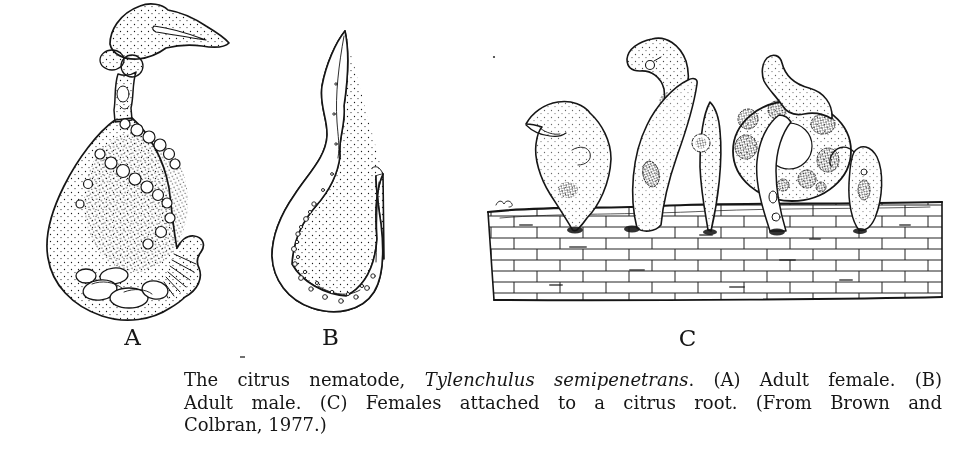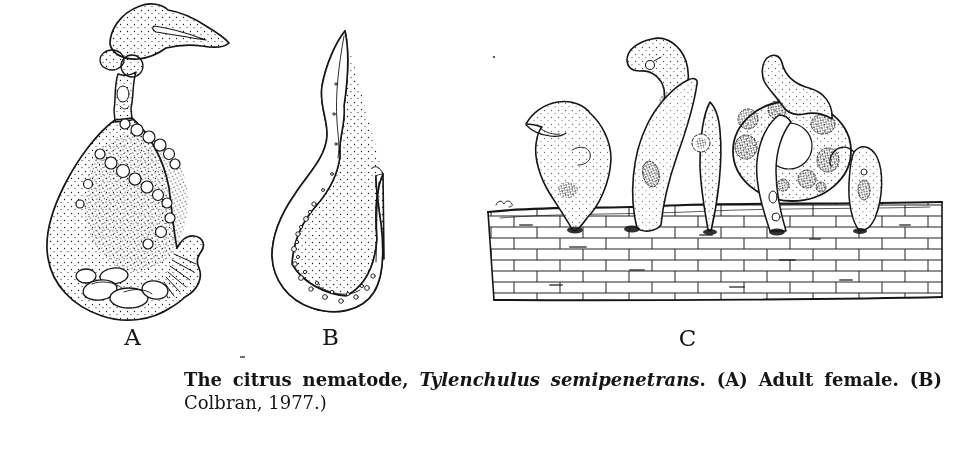--- a/index.html
+++ b/index.html
@@ -11,21 +11,21 @@
   .panel-label{
     position:absolute;transform:translateX(-50%);
     font-size:23px;letter-spacing:1px;color:#161616;
     font-family:"DejaVu Serif","Liberation Serif",serif;
   }
   .caption{
     position:absolute;left:184px;top:369px;width:758px;
     font-size:18px;line-height:22.5px;color:#141414;
   }
   .cap-line{white-space:nowrap;}
-  .cap-line.j{text-align:justify;text-align-last:justify;font-weight:bold;}
+  .cap-line.j{text-align:justify;text-align-last:justify;}
   .cap-line i{font-style:italic;}
   .speck{position:absolute;background:#333;opacity:.7;}
 </style>
 </head>
 <body style="background: rgb(255, 255, 255);">
 
 <div class="stage" style="color: rgb(22, 22, 22);">
 
   <svg width="0" height="0" aria-hidden="true">
     <defs>
@@ -237,16 +237,17 @@
   </svg>
 
   <div class="panel-label" style="left: 133px; top: 324px; color: rgb(22, 22, 22);">A</div>
   <div class="panel-label" style="left: 331px; top: 324px; color: rgb(22, 22, 22);">B</div>
   <div class="panel-label" style="left: 688px; top: 325px; color: rgb(22, 22, 22);">C</div>
 
   <div class="speck" style="left:240px;top:356px;width:5px;height:2px"></div>
 
   <div class="caption" style="color: rgb(22, 22, 22);">
     <div class="cap-line j"><span>The citrus nematode, </span><i>Tylenchulus semipenetrans</i><span>. (A) Adult female. (B)</span></div>
+    <div class="cap-line j">Adult male. (C) Females attached to a citrus root. (From Brown and</div>
     <div class="cap-line">Colbran, 1977.)</div>
   </div>
 
 </div>
 
 </body></html>

